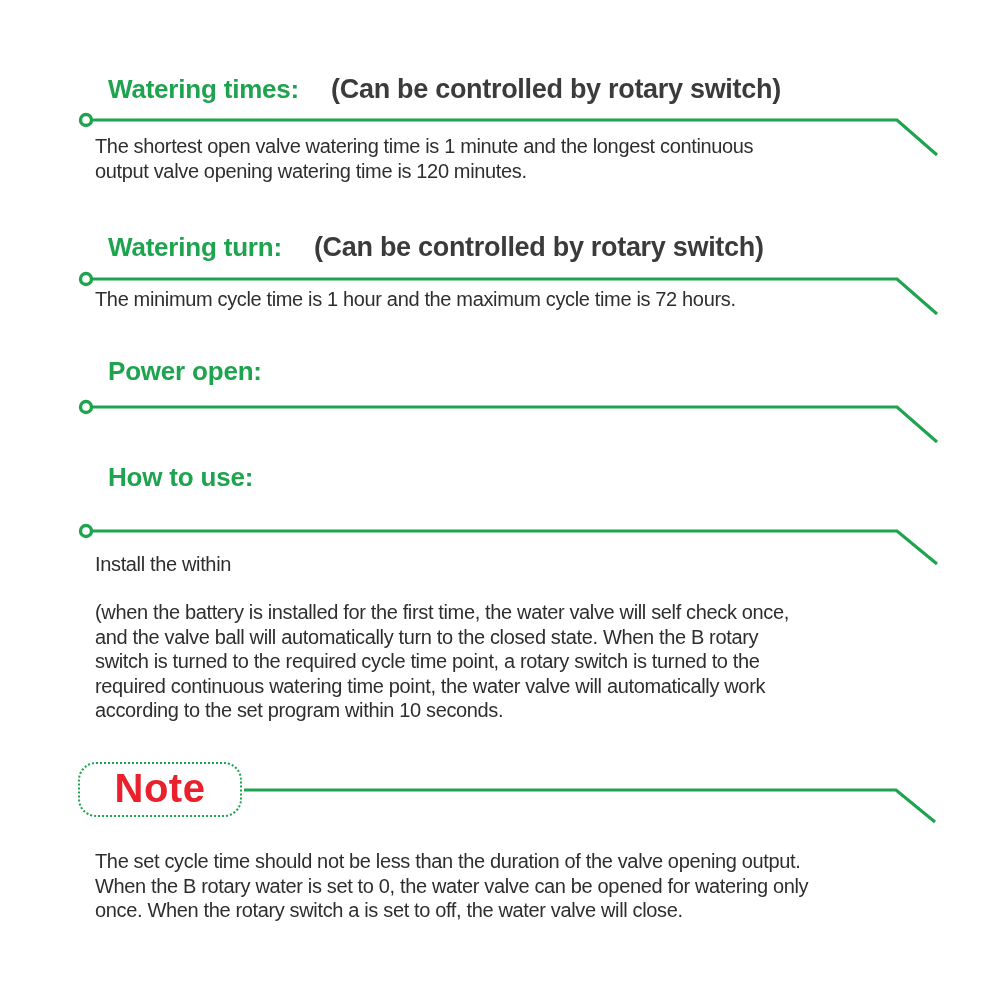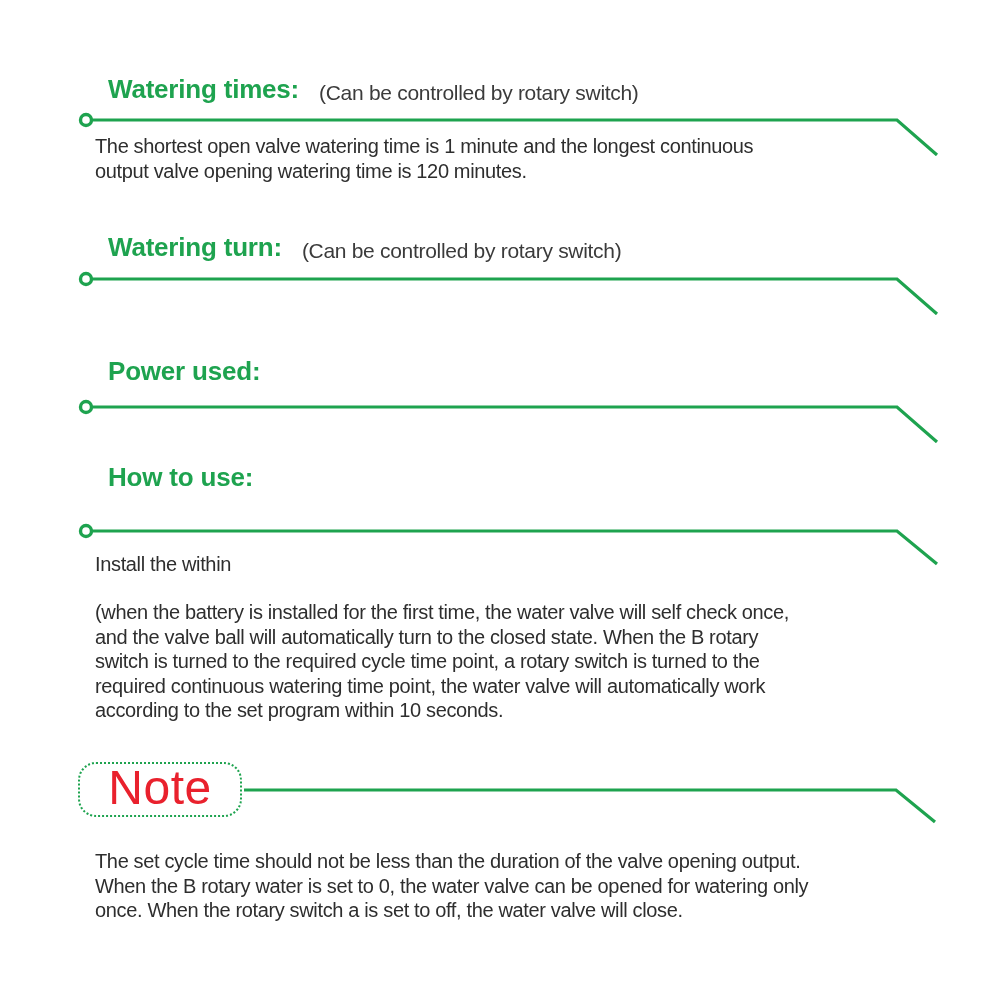--- a/index.html
+++ b/index.html
@@ -17,33 +17,33 @@
     height: 1001px;
     background: var(--background);
     overflow: hidden;
     font-family: "Liberation Sans", sans-serif;
     color: var(--text);
   }
   .heading-row {
     position: absolute;
     left: 108px;
     display: flex;
-    align-items: flex-end;
-    gap: 20px;
+    align-items: flex-start;
+    gap: 32px;
     white-space: nowrap;
   }
   .heading {
     font-size: 26px;
     font-weight: 700;
     color: var(--green);
     letter-spacing: -0.2px;
   }
   .subnote {
-    font-size: 21px;
-    font-weight: 400;
+    font-size: 27px;
+    font-weight: 700;
     color: var(--subtext);
     letter-spacing: -0.3px;
   }
   .divider {
     position: absolute;
     left: 0;
     top: 0;
     width: 1001px;
     height: 44px;
     display: block;
@@ -66,22 +66,22 @@
     top: 762px;
     width: 164px;
     height: 55px;
     border: 2px dotted var(--green);
     border-radius: 18px;
     display: flex;
     align-items: center;
     justify-content: center;
   }
   .note-label {
-    font-size: 48px;
-    font-weight: 400;
+    font-size: 40px;
+    font-weight: 700;
     color: var(--red);
     letter-spacing: 0.5px;
     line-height: 1;
     padding-bottom: 4px;
   }
 </style>
 </head>
 <body>
 
 <div class="page">
@@ -98,23 +98,24 @@
 output valve opening watering time is 120 minutes.</div>
 
   <div class="heading-row" style="top:232px">
     <span class="heading">Watering turn:</span>
     <span class="subnote">(Can be controlled by rotary switch)</span>
   </div>
   <svg class="divider" style="top:271px" viewBox="0 0 1001 44">
     <path d="M 92 8 H 897 L 937 43"></path>
     <circle cx="86" cy="8" r="5.5"></circle>
   </svg>
+  <div class="body-text" style="top:287px">The minimum cycle time is 1 hour and the maximum cycle time is 72 hours.</div>
 
   <div class="heading-row" style="top:356px">
-    <span class="heading">Power used:</span>
+    <span class="heading">Power open:</span>
   </div>
   <svg class="divider" style="top:399px" viewBox="0 0 1001 44">
     <path d="M 92 8 H 897 L 937 43"></path>
     <circle cx="86" cy="8" r="5.5"></circle>
   </svg>
 
   <div class="heading-row" style="top:462px">
     <span class="heading">How to use:</span>
   </div>
   <svg class="divider" style="top:523px" viewBox="0 0 1001 44">

